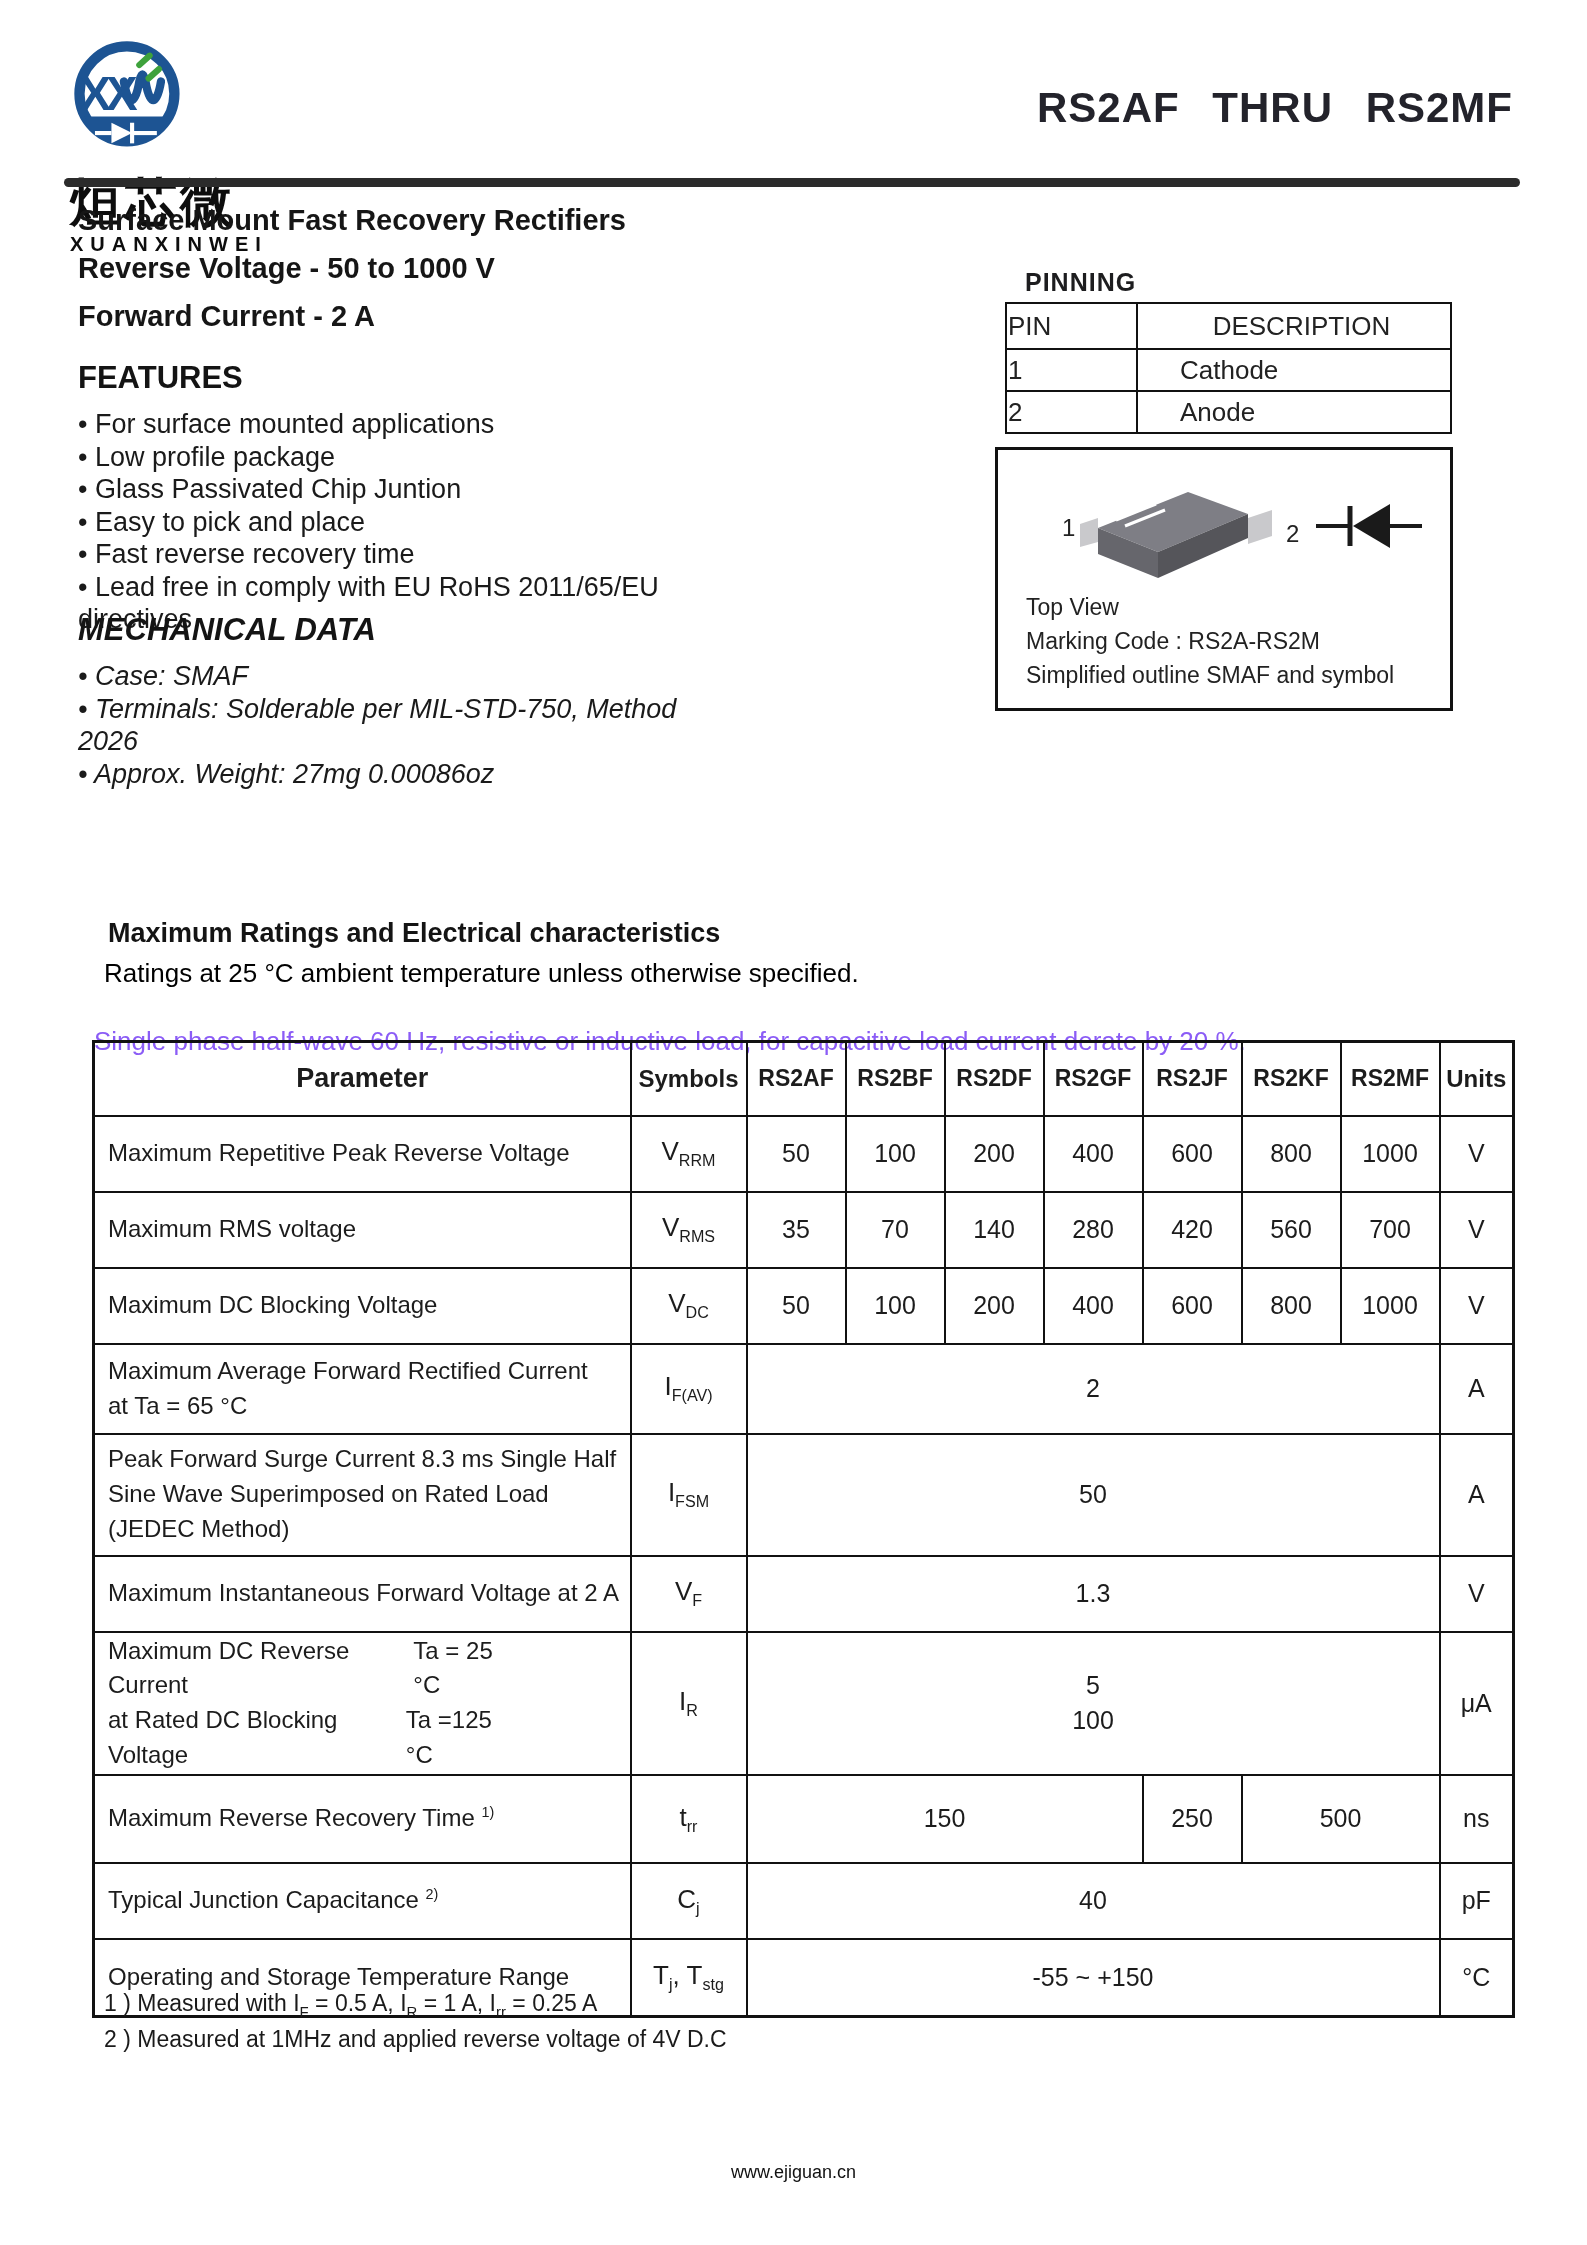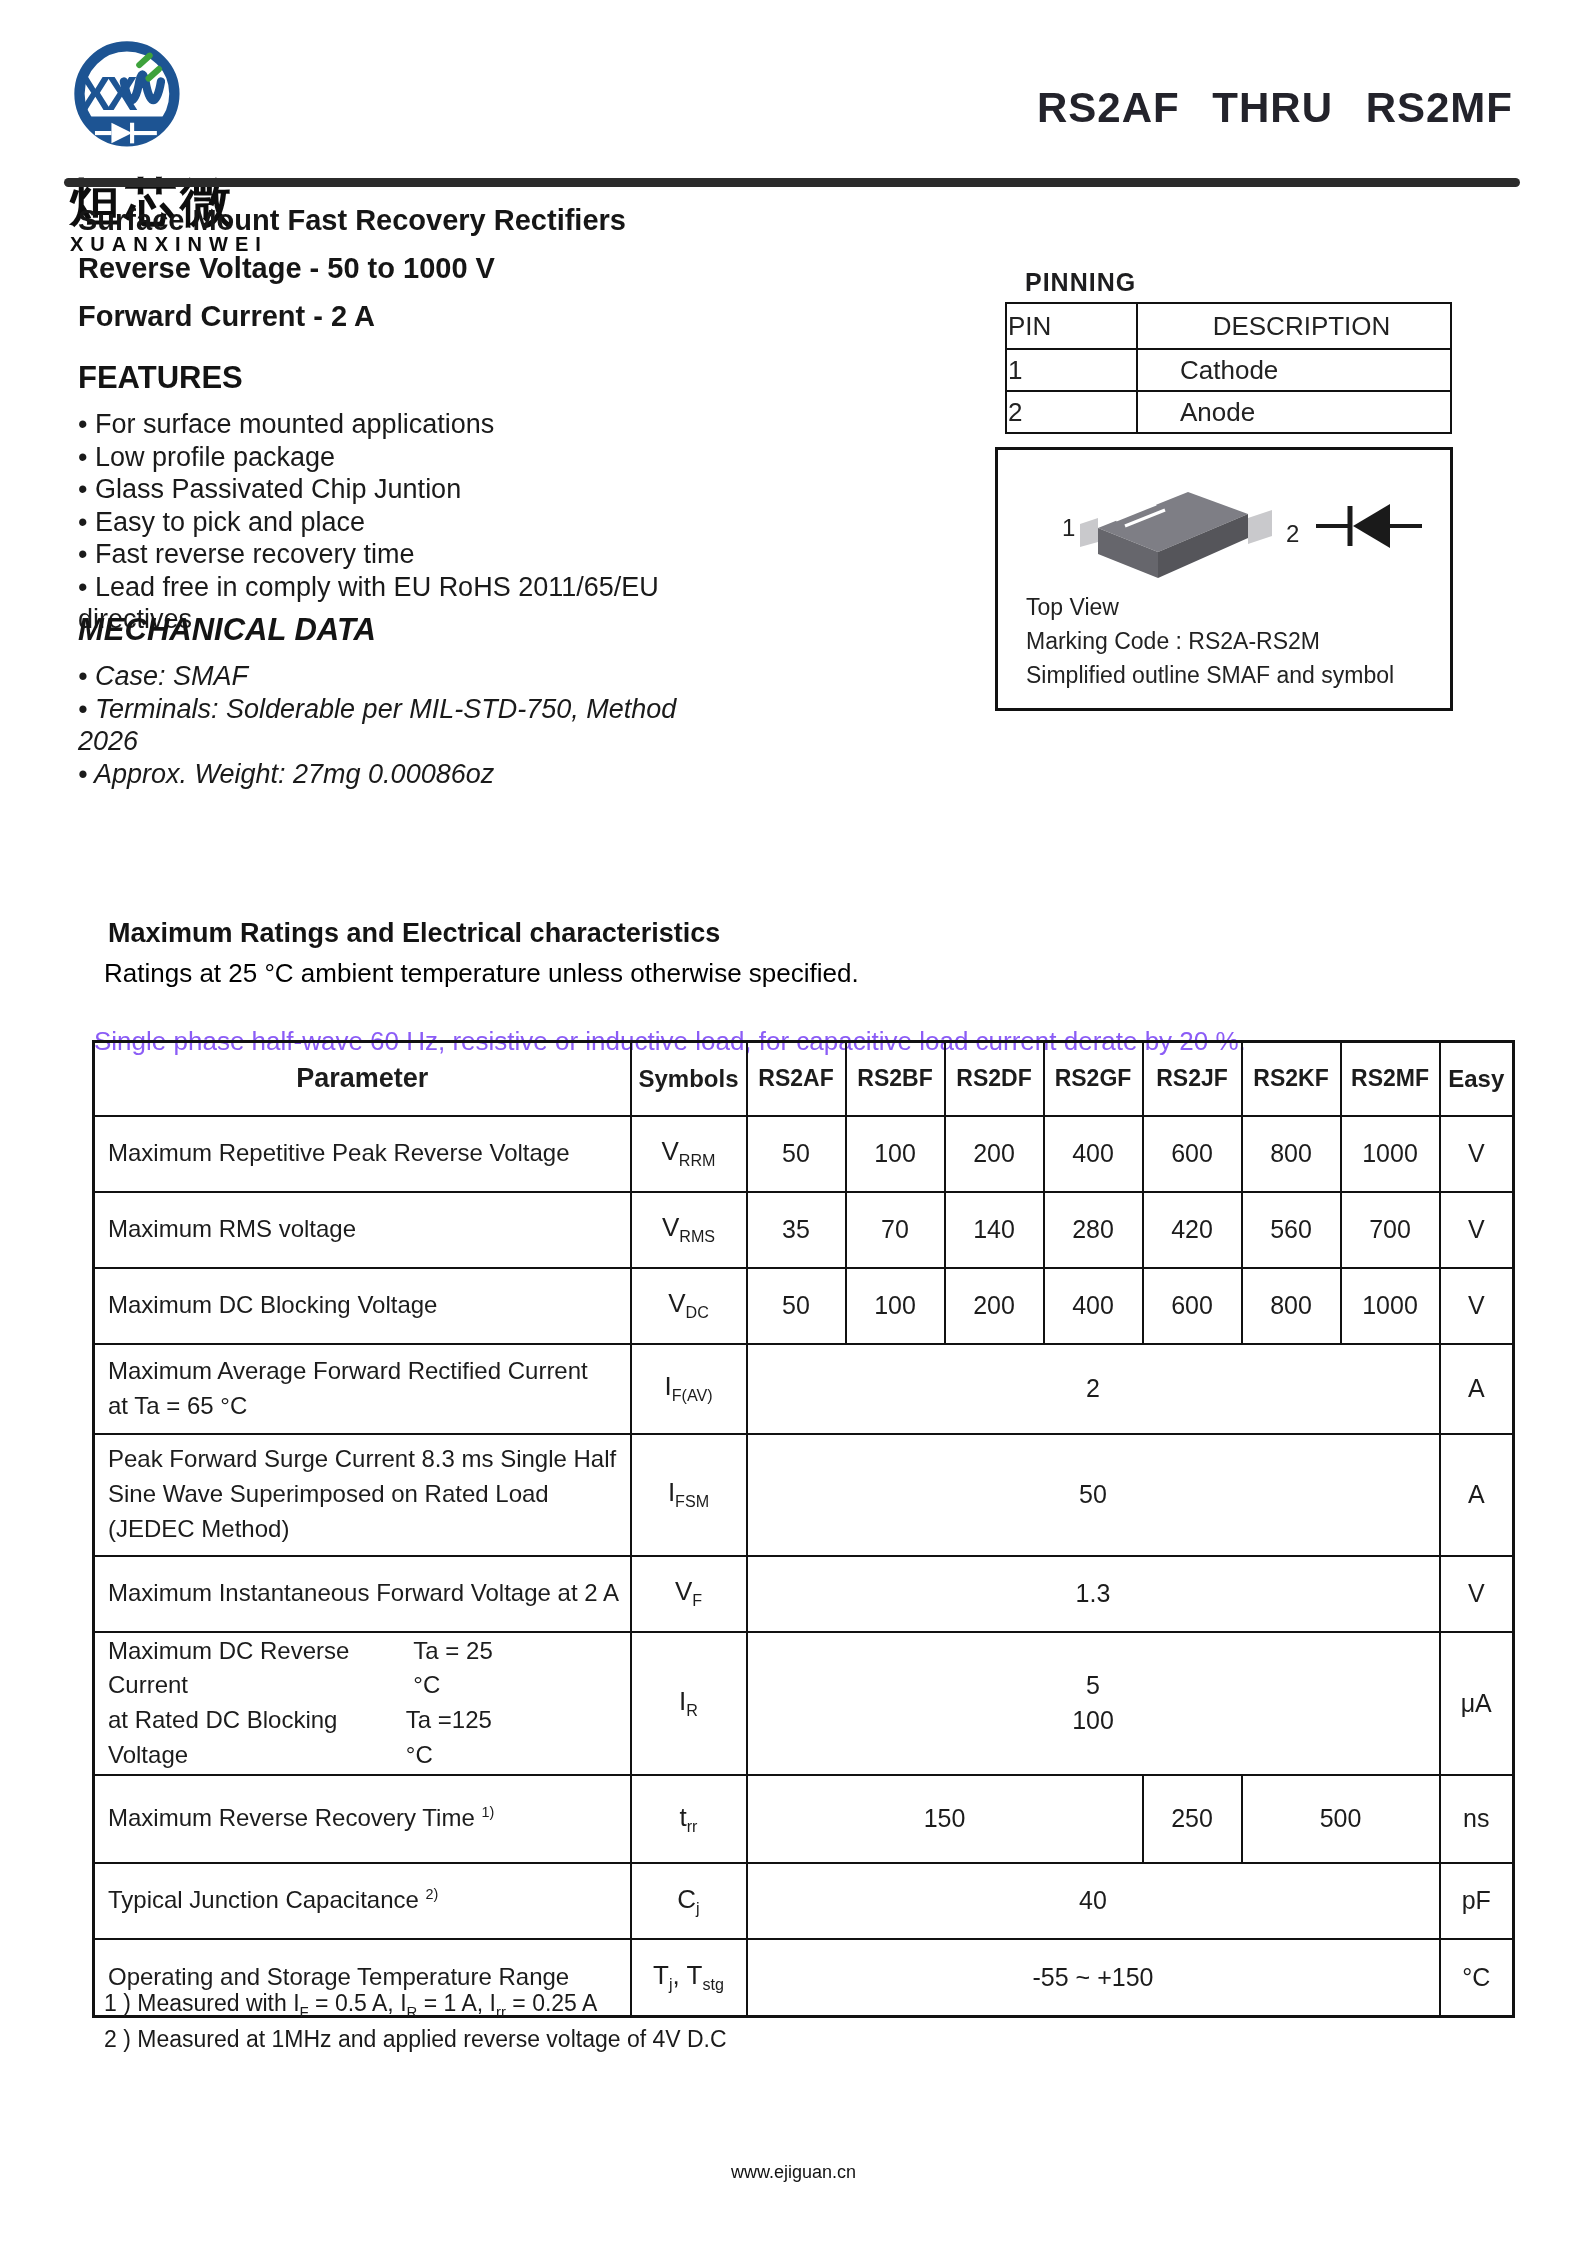--- a/index.html
+++ b/index.html
@@ -188,21 +188,21 @@
         <tr class="r-head">
       <th class="th-param">Parameter</th>
       <th class="th-sym">Symbols</th>
       <th class="th-dev">RS2AF</th>
       <th class="th-dev">RS2BF</th>
       <th class="th-dev">RS2DF</th>
       <th class="th-dev">RS2GF</th>
       <th class="th-dev">RS2JF</th>
       <th class="th-dev">RS2KF</th>
       <th class="th-dev">RS2MF</th>
-      <th class="th-units">Easy</th>
+      <th class="th-units">Units</th>
     </tr>
 
     <tr class="r76">
       <td class="param">Maximum Repetitive Peak Reverse Voltage</td>
       <td class="sym"><span>V</span><sub>RRM</sub></td>
       <td class="val">50</td>
       <td class="val">100</td>
       <td class="val">200</td>
       <td class="val">400</td>
       <td class="val">600</td>

